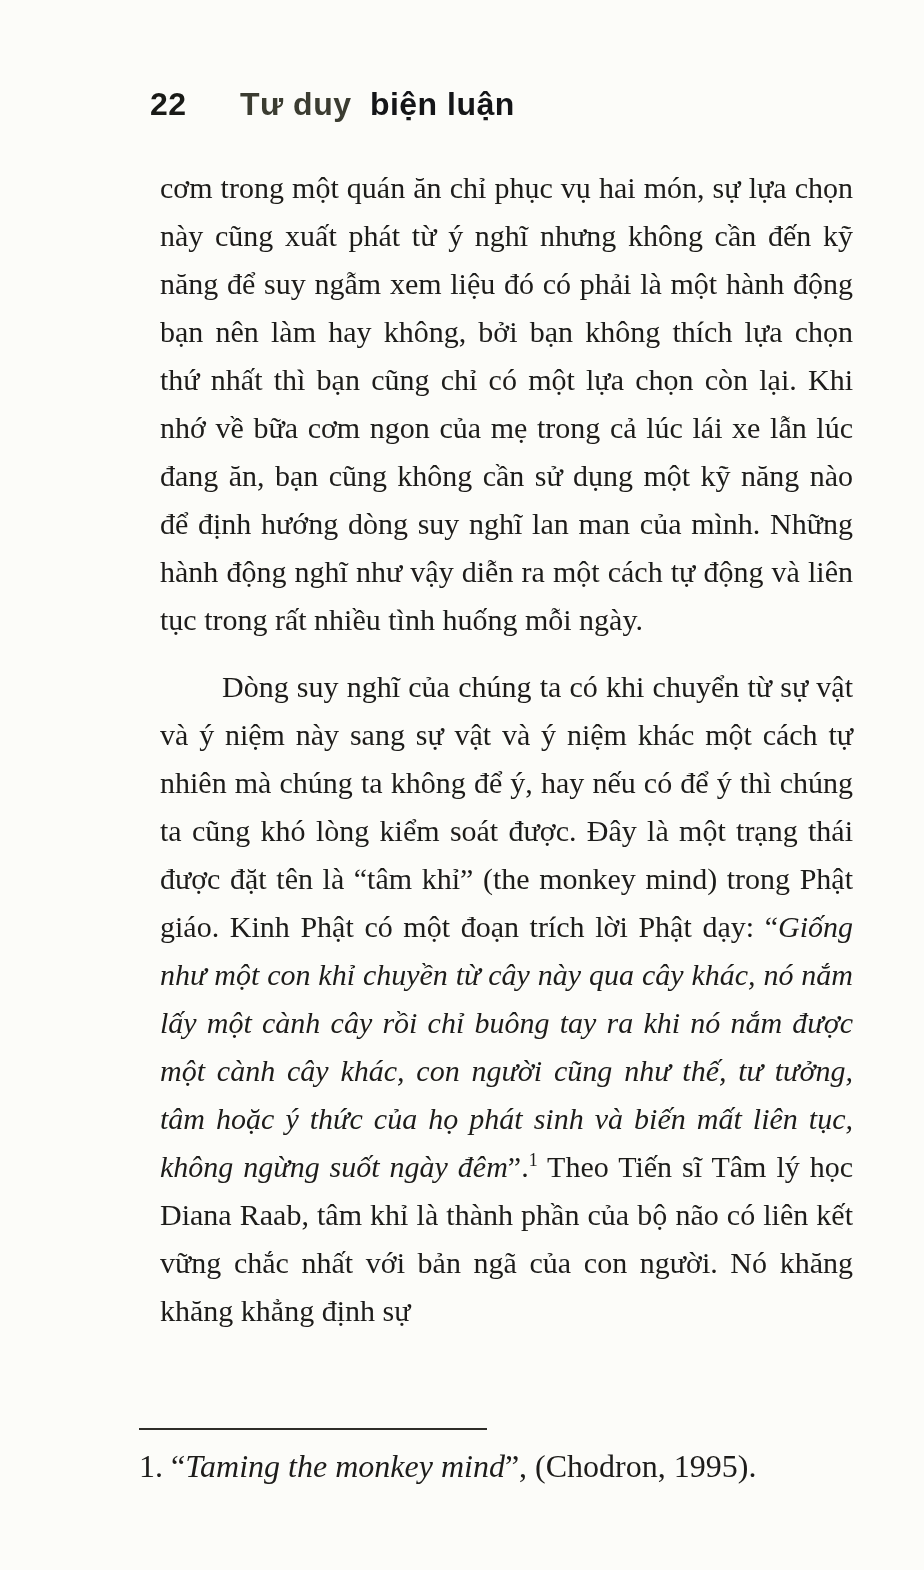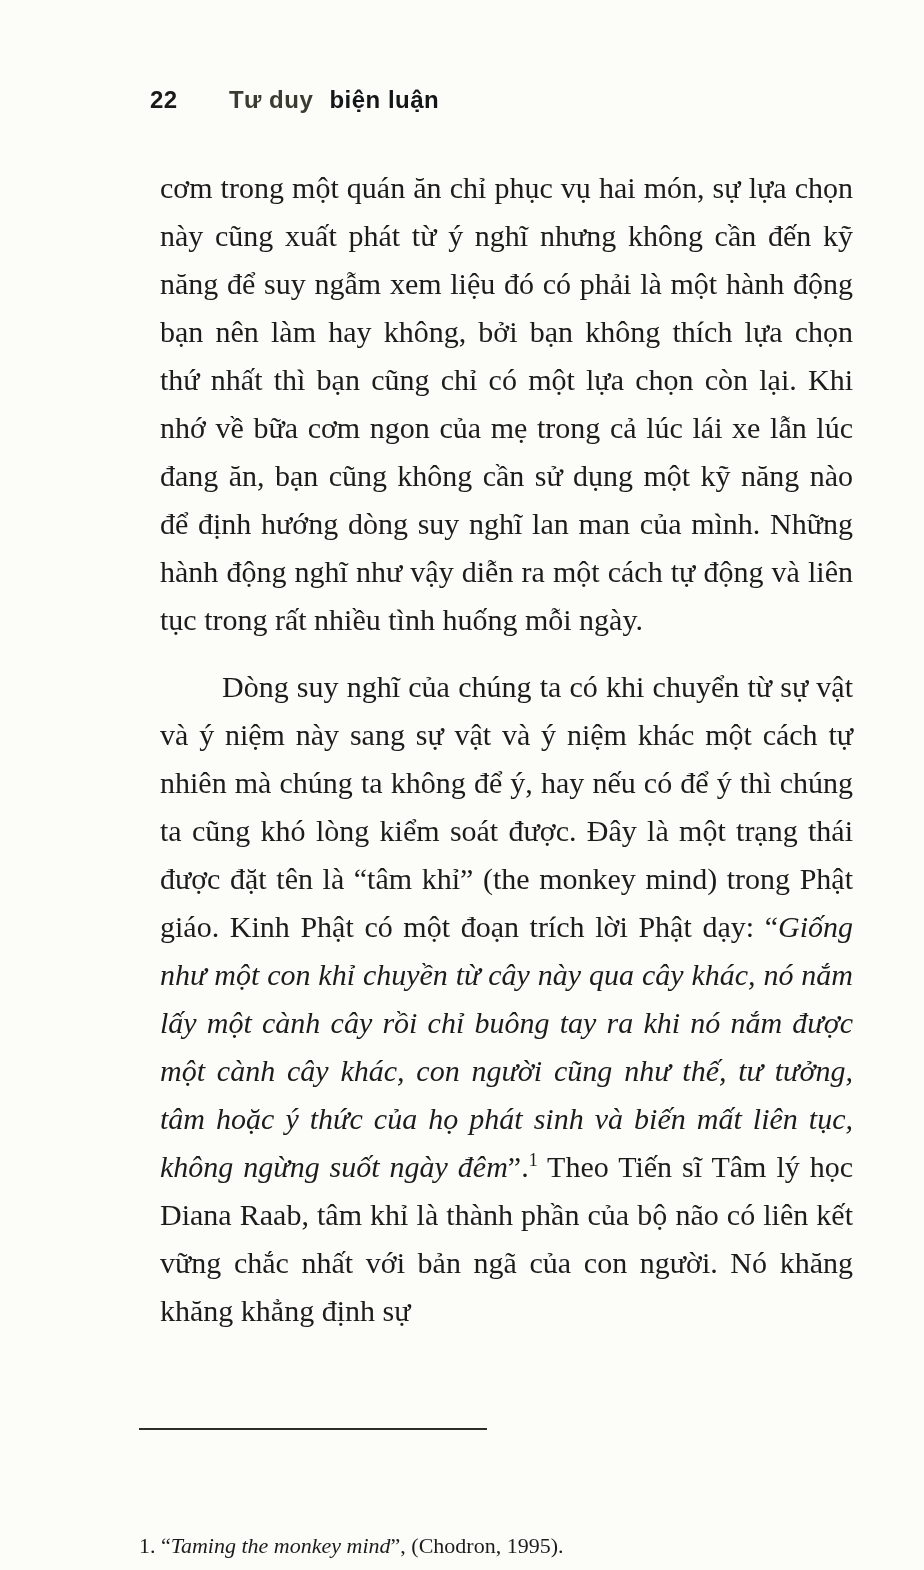--- a/index.html
+++ b/index.html
@@ -13,21 +13,21 @@
     background: #fcfcf9;
     color: #1d1c1a;
     font-family: "Liberation Serif", serif;
     overflow: hidden;
   }
   .running-header {
     position: absolute;
     left: 150px;
     top: 86px;
     font-family: "Liberation Sans", sans-serif;
-    font-size: 24px;
+    font-size: 32px;
     font-weight: 700;
     letter-spacing: 0.5px;
     white-space: nowrap;
   }
   .running-header .page-num {
     display: inline-block;
     color: #191a17;
   }
   .running-header .title-light {
     display: inline-block;
@@ -69,23 +69,23 @@
     position: absolute;
     left: 139px;
     top: 1428px;
     width: 348px;
     height: 2px;
     background: #2e2d29;
   }
   .footnote {
     position: absolute;
     left: 139px;
-    top: 1528px;
+    top: 1448px;
     width: 640px;
-    font-size: 22px;
+    font-size: 32px;
     line-height: 36px;
   }
   .footnote .fn-italic {
     font-style: italic;
   }
 </style>
 </head>
 <body>
 
 <div class="page">

